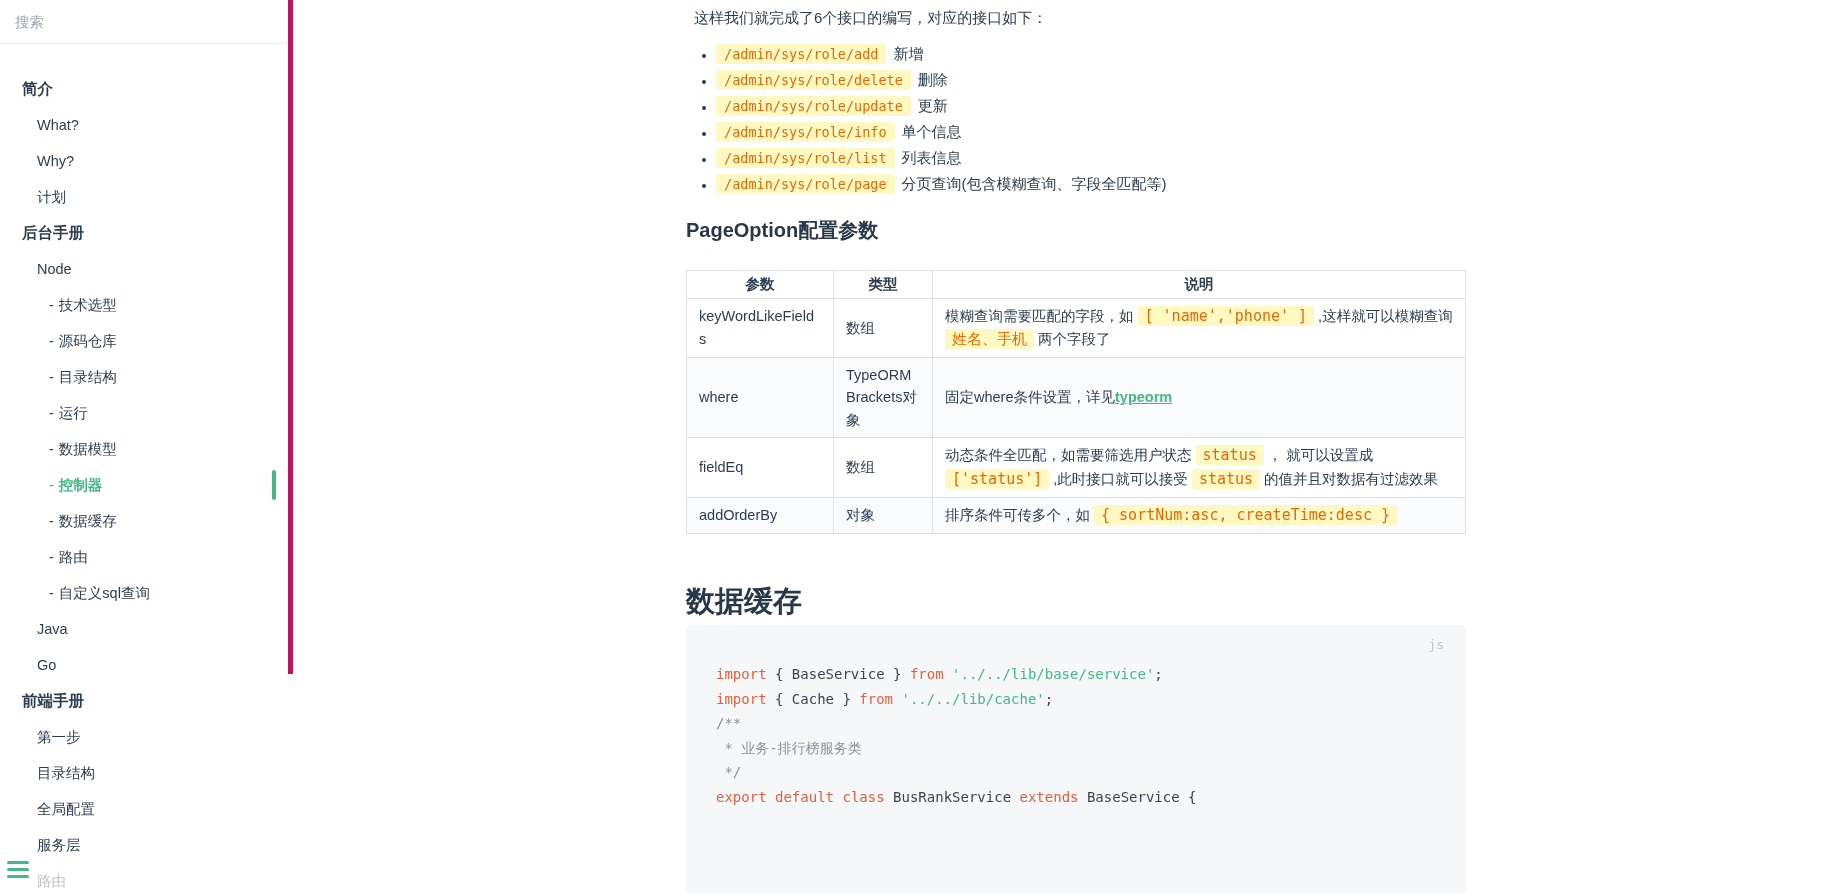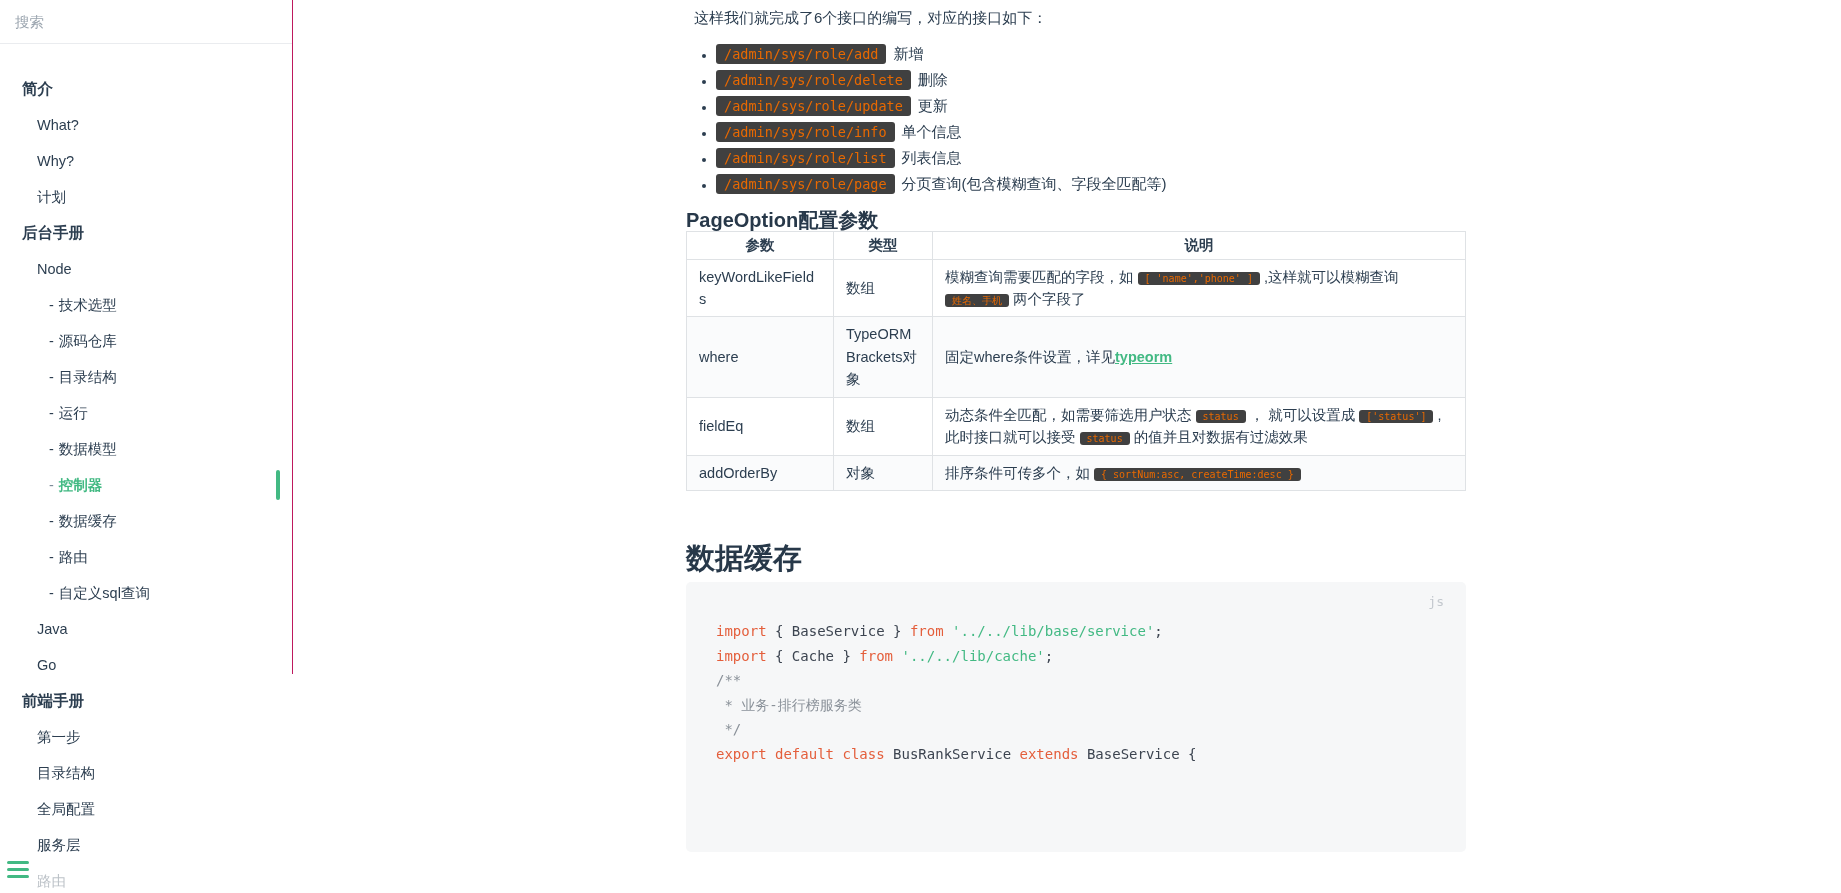--- a/index.html
+++ b/index.html
@@ -4,21 +4,21 @@
 <style>
   html, body { margin:0; padding:0; overflow:hidden; }
   body {
     width:1841px; height:893px; position:relative;
     background:#ffffff; color:#2c3e50;
     font-family:"Liberation Sans", sans-serif;
   }
   
   .sidebar {
     position:absolute; left:0; top:0; width:293px; height:674px;
-    background:#fff; border-right:1px solid #be185d; box-sizing:border-box;
+    background:#fff; border-right:5px solid #be185d; box-sizing:border-box;
   }
   .search-box {
     height:44px; border-bottom:1px solid #eaecef;
     display:flex; align-items:center; padding:0 13px; box-sizing:border-box;
   }
   .search-box input {
     border:none; outline:none; width:100%; font-size:14.5px;
     color:#2c3e50; background:transparent;
     font-family:"Liberation Sans", sans-serif;
   }
@@ -43,42 +43,42 @@
   .menu-toggle { position:absolute; left:7px; top:857px; width:24px; cursor:pointer; }
   .menu-toggle i { display:block; width:22px; height:3px; margin:4px 0; background:var(--accent); border-radius:2px; }
   
   .content { position:absolute; left:686px; top:0; width:780px; }
   p.intro { margin:7px 8px 0; font-size:15px; line-height:1.5; }
   ul.endpoints { margin:14px 0 0; padding-left:30px; }
   ul.endpoints li { margin:6px 0; font-size:14.5px; line-height:20px; color:#2c3e50; }
   ul.endpoints li::marker { color:#2c3e50; font-size:12px; }
   code.inline {
     font-family:"DejaVu Sans Mono", monospace; font-size:13.5px;
-    color:var(--code-orange); background:#404040;
+    color:var(--code-orange); background:#fef9c3;
     padding:2px 8px; border-radius:3px; white-space:nowrap;
   }
   .endpoint-desc { margin-left:7px; font-size:15px; }
-  h3.sub-heading { margin:16px 0 0; font-size:20px; line-height:21px; font-weight:700; color:#273849; }
+  h3.sub-heading { margin:26px 0 0; font-size:20px; line-height:21px; font-weight:700; color:#273849; }
   
   table.params {
-    width:780px; border-collapse:collapse; table-layout:fixed;
+    margin-top:29px; width:780px; border-collapse:collapse; table-layout:fixed;
     font-size:14.5px; color:#2c3e50;
   }
   table.params col.c1 { width:147px; }
   table.params col.c2 { width:99px; }
   table.params th {
     border:1px solid #dfe2e5; padding:4px 12px; font-weight:700; text-align:center;
     background:#fff;
   }
   table.params td {
     border:1px solid #dfe2e5; padding:6px 12px; line-height:1.55;
     vertical-align:middle; text-align:left; word-wrap:break-word;
   }
   table.params tbody tr:nth-child(even) td { background:#fafbfc; }
-  table.params code.inline { font-size:10px; padding:1px 7px; }
+  table.params code.inline { font-size:15px; padding:1px 7px; }
   a.link { color:var(--accent); font-weight:700; text-decoration:underline; cursor:pointer; }
   h2.big-heading { margin:50px 0 0; font-size:29px; line-height:34px; font-weight:700; color:#273849; }
   p.cache-p { margin:26px 0 0; font-size:15px; line-height:28px; }
   
   pre.codeblock {
     position:relative; margin:7px 0 0; min-height:270px; box-sizing:border-box;
     background:#f6f7f8; border-radius:5px; padding:37px 24px 24px 30px;
     font-family:"DejaVu Sans Mono", monospace; font-size:14px; line-height:24.5px;
     color:#3c4450; overflow:hidden;
   }

